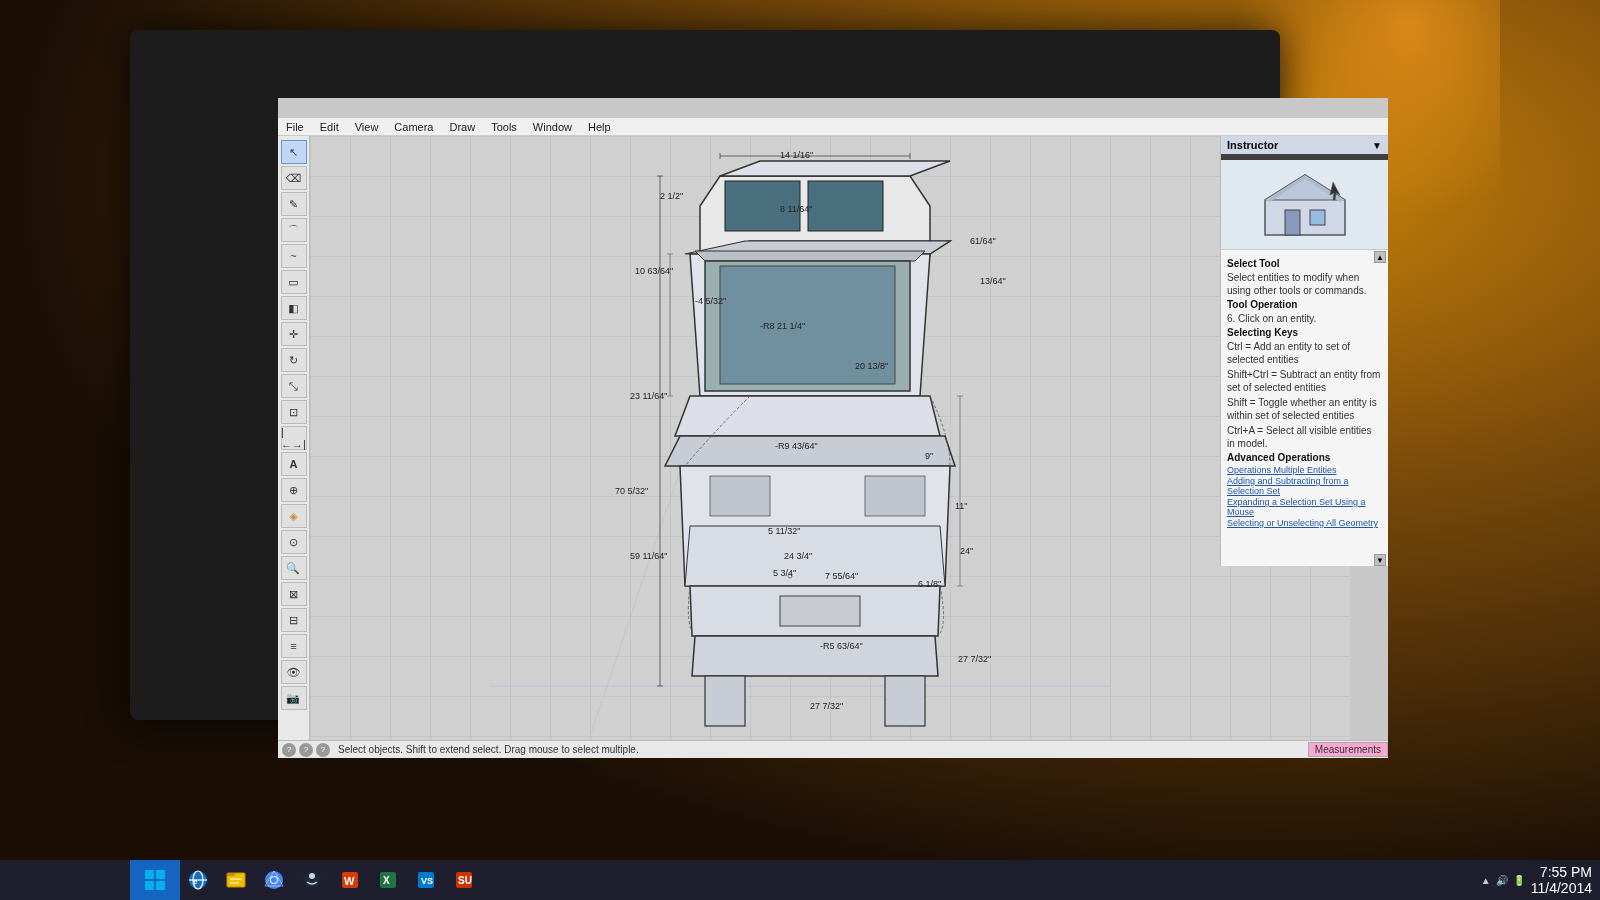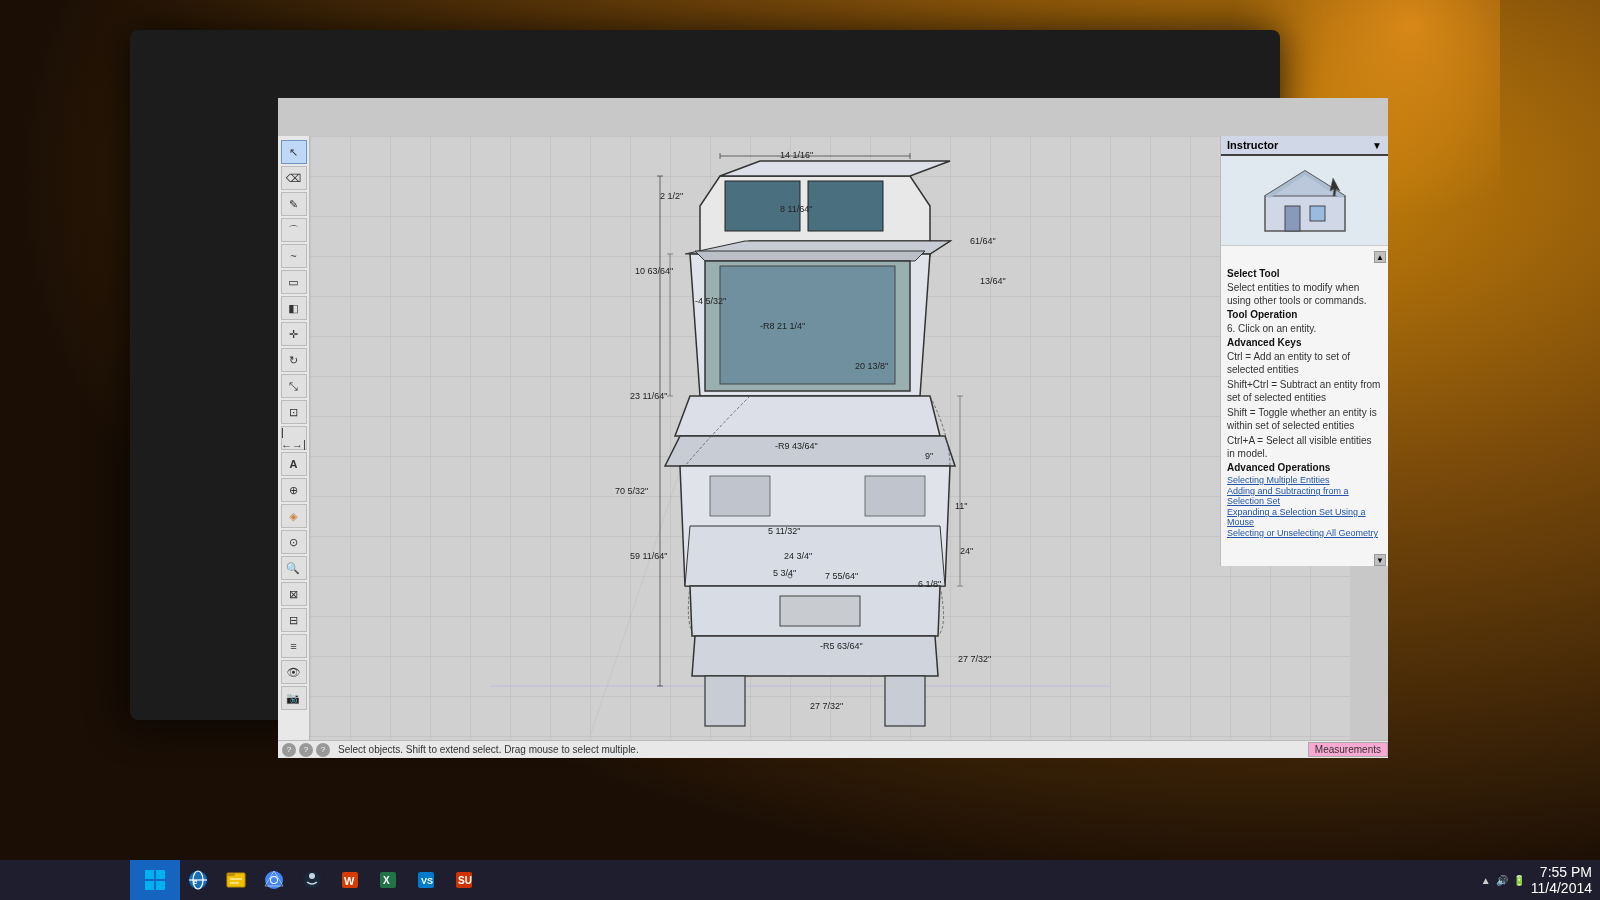--- a/index.html
+++ b/index.html
@@ -165,21 +165,21 @@
       background: #f5f5f5;
       border-left: 1px solid #bbb;
       font-size: 10px;
       overflow: hidden;
     }
     .instructor-header {
       background: #d0d8e8;
       padding: 3px 6px;
       font-size: 11px;
       font-weight: bold;
-      border-bottom: 2px solid #404040;
+      border-bottom: 6px solid #404040;
       display: flex;
       justify-content: space-between;
       align-items: center;
     }
     .instructor-image {
       width: 100%;
       height: 90px;
       background: #e0e8f0;
       display: flex;
       align-items: center;
@@ -190,21 +190,21 @@
       padding: 6px;
       overflow-y: auto;
       height: calc(100% - 120px);
     }
     .inst-section-title {
       font-weight: bold;
       font-size: 10px;
       margin-bottom: 2px;
       color: #111;
     }
-    .inst-section-title:first-child { margin-top: 16px; }
+    .inst-section-title:first-child { margin-top: 2px; }
     .inst-link {
       color: #2255aa;
       font-size: 9px;
       display: block;
       margin-bottom: 1px;
       text-decoration: underline;
     }
     .inst-text {
       font-size: 10px;
       color: #333;
@@ -361,20 +361,30 @@
 <body>
 
 <div class="room-bg"></div>
 <div class="corner-light"></div>
 
 <div class="monitor-outer">
 
   <div class="screen">
 
 
+    <div class="menu-bar">
+      <span class="menu-item">File</span>
+      <span class="menu-item">Edit</span>
+      <span class="menu-item">View</span>
+      <span class="menu-item">Camera</span>
+      <span class="menu-item">Draw</span>
+      <span class="menu-item">Tools</span>
+      <span class="menu-item">Window</span>
+      <span class="menu-item">Help</span>
+    </div>
 
     <div class="toolbar-left">
       <div class="tool-btn active" title="Select">↖</div>
       <div class="tool-btn" title="Eraser">⌫</div>
       <div class="tool-btn" title="Pencil">✎</div>
       <div class="tool-btn" title="Arc">⌒</div>
       <div class="tool-btn" title="Freehand">~</div>
       <div class="tool-btn" title="Rectangle">▭</div>
       <div class="tool-btn" title="Push/Pull">◧</div>
       <div class="tool-btn" title="Move">✛</div>
@@ -507,28 +517,28 @@
 
       <div class="scroll-arrow scroll-up">▲</div>
 
       <div class="instructor-content">
         <div class="inst-section-title">Select Tool</div>
         <div class="inst-text">Select entities to modify when using other tools or commands.</div>
 
         <div class="inst-section-title">Tool Operation</div>
         <div class="inst-text">6.  Click on an entity.</div>
 
-        <div class="inst-section-title">Advanced Keys</div>
+        <div class="inst-section-title">Selecting Keys</div>
         <div class="inst-text">Ctrl = Add an entity to set of selected entities</div>
         <div class="inst-text">Shift+Ctrl = Subtract an entity from set of selected entities</div>
         <div class="inst-text">Shift = Toggle whether an entity is within set of selected entities</div>
         <div class="inst-text">Ctrl+A = Select all visible entities in model.</div>
 
         <div class="inst-section-title">Advanced Operations</div>
-        <a class="inst-link">Selecting Multiple Entities</a>
+        <a class="inst-link">Operations Multiple Entities</a>
         <a class="inst-link">Adding and Subtracting from a Selection Set</a>
         <a class="inst-link">Expanding a Selection Set Using a Mouse</a>
         <a class="inst-link">Selecting or Unselecting All Geometry</a>
       </div>
 
       <div class="scroll-arrow scroll-down">▼</div>
     </div>
 
     <div class="status-bar">
       <div class="status-icons">

